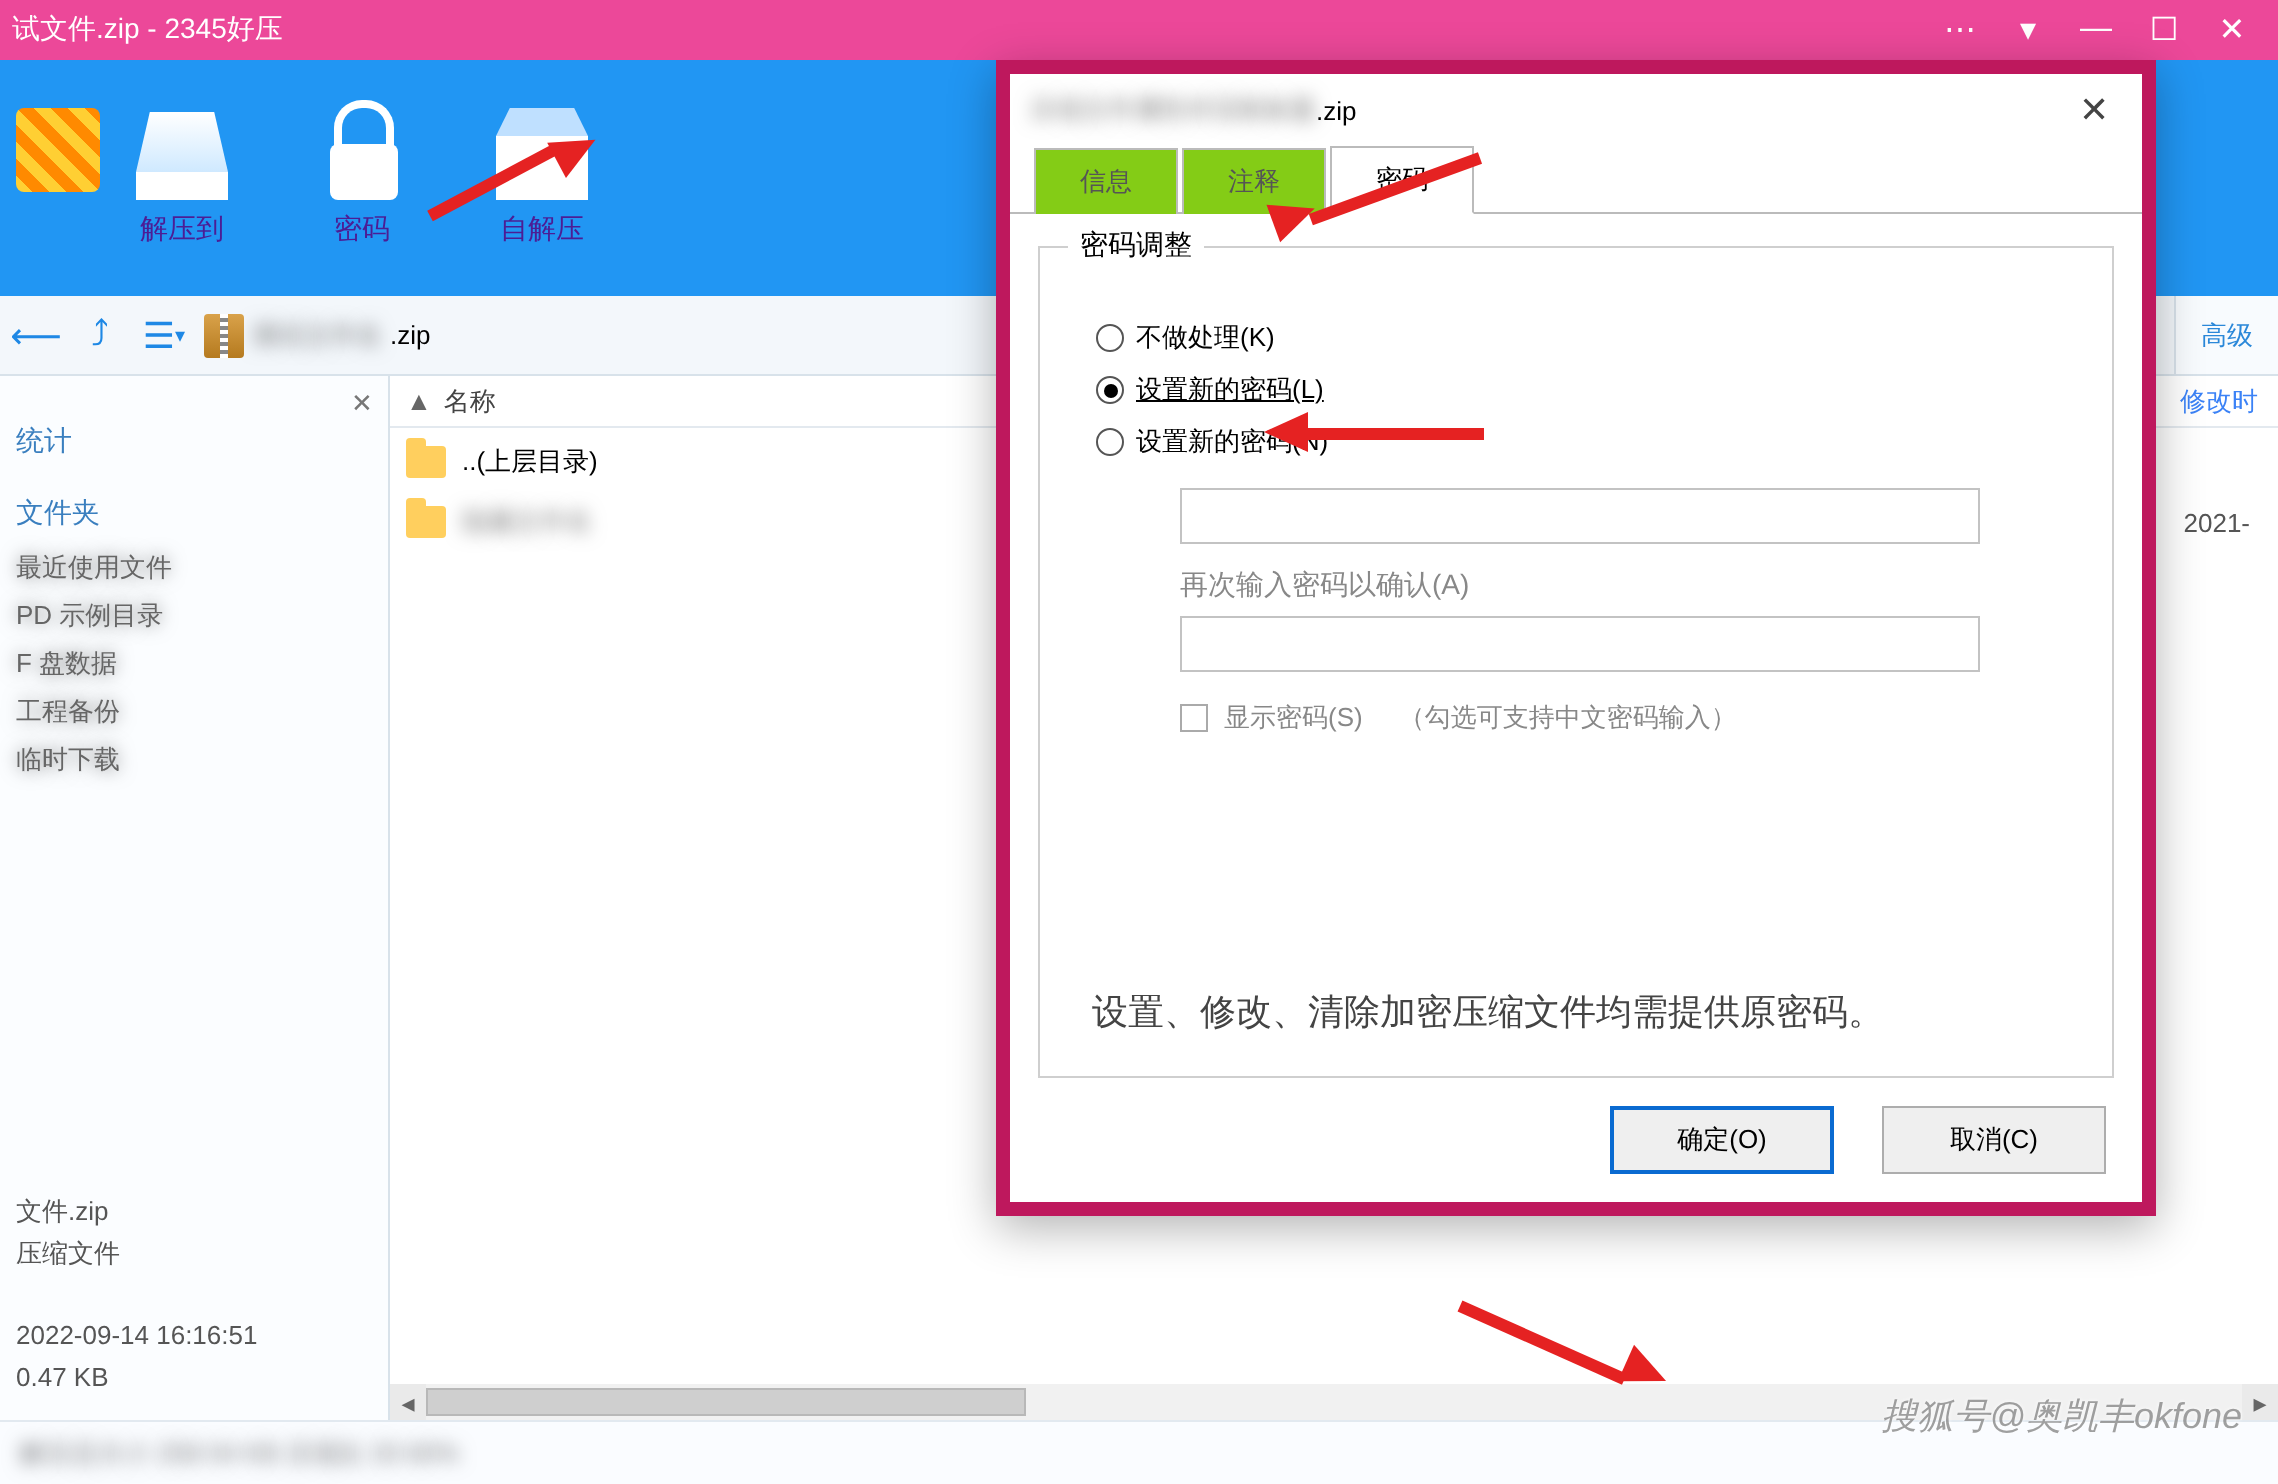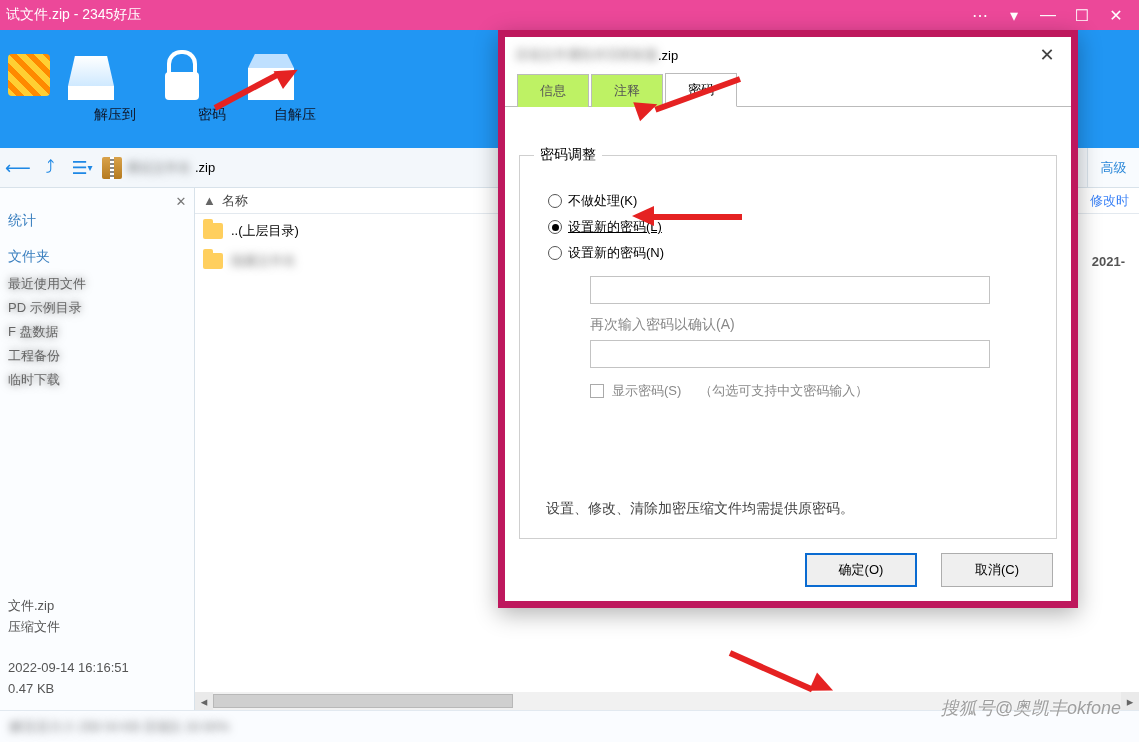--- a/index.html
+++ b/index.html
@@ -7,21 +7,21 @@
 
   
   .titlebar { position:absolute; left:0; top:0; right:0; height:30px; background:#ec4899; color:#fff; display:flex; align-items:center; padding:0 6px; }
   .titlebar .title-text { font-size:14px; }
   .titlebar .win-btns { margin-left:auto; display:flex; gap:0; }
   .titlebar .win-btn { width:34px; height:28px; display:flex; align-items:center; justify-content:center; color:#fff; font-size:16px; }
 
   .rblur { color:transparent; text-shadow:0 0 9px rgba(0,0,0,.55); user-select:none; }
 
   .toolbar { position:absolute; left:0; top:30px; right:0; height:118px; background:#2196f3; display:flex; align-items:flex-start; }
-  .tool-btn { width:90px; text-align:right; color:#0f172a; padding-top:10px; }
+  .tool-btn { width:90px; text-align:center; color:#4c1d95; padding-top:10px; }
   .tool-btn .ic { width:58px; height:60px; margin:0 auto 6px; display:flex; align-items:flex-end; justify-content:center; position:relative; }
   .tool-btn .lbl { font-size:14px; }
   
   .ic-extract { }
   .ic-extract::before { content:""; width:46px; height:14px; background:#fff; position:absolute; bottom:0; left:6px; }
   .ic-extract::after { content:""; width:46px; height:30px; background:linear-gradient(#fff,#cfe9ff); position:absolute; bottom:14px; left:6px; clip-path:polygon(0 100%,100% 100%,85% 0,15% 0); }
   .ic-delete::before { content:""; width:46px; height:48px; background:#fff; border-radius:4px 4px 6px 6px; position:absolute; bottom:0; left:6px; }
   .ic-delete::after { content:"♻"; color:#2aa6ff; font-size:26px; position:absolute; bottom:8px; left:0; right:0; text-align:center; }
   .ic-lock::before { content:""; width:34px; height:28px; background:#fff; border-radius:4px; position:absolute; bottom:0; left:13px; }
   .ic-lock::after  { content:""; width:22px; height:22px; border:4px solid #fff; border-bottom:none; border-radius:14px 14px 0 0; position:absolute; bottom:24px; left:15px; }
@@ -41,48 +41,48 @@
   .sidebar .heading { color:#3a7fbf; font-size:14px; margin:18px 0 6px; }
   .sidebar .row { color:#666; font-size:13px; padding:3px 0;}
   .sidebar .ftr { position:absolute; left:8px; bottom:10px; right:8px; color:#555; font-size:13px; line-height:1.6;}
 
   .filegrid { position:absolute; left:195px; top:188px; right:0; bottom:32px; background:#fff; }
   .filegrid .hdr { height:26px; border-bottom:1px solid #e3e9ef; display:flex; align-items:center; padding-left:8px; font-size:13px; color:#444; }
   .filegrid .hdr .caret { margin-right:6px; color:#666; }
   .filegrid .hdr-col-r { position:absolute; right:10px; top:0; height:26px; display:flex; align-items:center; color:#3b82f6;}
   .filegrid .rows { padding-top:2px; }
   .filegrid .frow { height:30px; display:flex; align-items:center; padding-left:8px; gap:8px; }
-  .filegrid .frow .cell-r { margin-left:auto; margin-right:14px; color:#555;font-weight:bold;}
+  .filegrid .frow .cell-r { margin-left:auto; margin-right:14px; color:#555;}
   .folder-ic { width:20px; height:16px; background:#ffcf5e; border-radius:2px; position:relative;}
   .folder-ic::before{content:"";position:absolute;left:0;top:-4px;width:10px;height:6px;background:#ffcf5e;border-radius:2px 2px 0 0;}
   .hscroll { position:absolute; left:195px; right:0; bottom:32px; height:18px; background:#f1f1f1; display:flex; align-items:center;}
   .hscroll .arr{width:18px;height:18px;display:flex;align-items:center;justify-content:center;color:#666;background:#eaeaea;}
   .hscroll .thumb{height:14px; background:#cfcfcf; border:1px solid #b8b8b8; margin-left:0; width:300px;}
 
   .statusbar { position:absolute; left:0; right:0; bottom:0; height:32px; background:#fafcff; border-top:1px solid #e2e9f0; display:flex; align-items:center; padding:0 10px; color:#555;}
 
   
   .dialog { position:absolute; left:498px; top:30px; width:580px; height:578px; background:#fff; border:7px solid #be185d; box-shadow:0 6px 22px rgba(0,0,0,.3); }
   .dlg-title { height:36px; display:flex; align-items:center; padding:0 10px; font-size:14px;}
   .dlg-title .x { margin-left:auto; width:28px;height:28px; display:flex; align-items:center; justify-content:center; font-size:18px; color:#444;}
   .tabstrip { height:34px; display:flex; align-items:flex-end; padding-left:12px; gap:2px; border-bottom:1px solid #bbb;}
-  .tab { padding:7px 22px; border:1px solid #bbb; border-bottom:none; background:#bef264; color:#555; position:relative; top:1px;}
+  .tab { padding:7px 22px; border:1px solid #bbb; border-bottom:none; background:#84cc16; color:#555; position:relative; top:1px;}
   .tab.active { background:#fff; color:#000; border-bottom:1px solid #fff;}
-  .dlg-body { position:absolute; left:14px; right:14px; top:86px; bottom:62px;margin-top:32px; }
+  .dlg-body { position:absolute; left:14px; right:14px; top:86px; bottom:62px; }
   .group { border:1px solid #cfcfcf; padding:28px 26px 24px 26px; position:relative; height:100%; }
   .group .legend { position:absolute; left:14px; top:-10px; background:#fff; padding:0 6px; font-size:14px; }
   .radio-row { display:flex; align-items:center; gap:6px; margin:8px 2px; font-size:14px; }
   .radio { width:14px; height:14px; border:1px solid #555; border-radius:50%; display:inline-flex; align-items:center; justify-content:center; }
   .radio.on::after{content:"";width:7px;height:7px;background:#000;border-radius:50%;}
   .pwd-area { margin:14px 0 0 44px; width:400px; }
   .pwd-area input[type=password]{ width:100%; height:28px; border:1px solid #c3c3c3; padding:0 6px; background:#fff;}
   .pwd-area .lbl2 { color:#888; font-size:14px; margin:12px 0 6px;}
   .chk-row { margin:14px 0 0 0; display:flex; align-items:center; gap:8px; color:#888; font-size:14px;}
   .chk { width:14px;height:14px;border:1px solid #aaa; display:inline-block; }
-  .note { position:absolute; left:26px; right:26px; bottom:20px; color:#444; font-size:14px;}
+  .note { position:absolute; left:26px; right:26px; bottom:20px; color:#444; font-size:18px;}
   .dlg-btns { position:absolute; right:18px; bottom:14px; display:flex; gap:24px; }
   .dlg-btn { width:112px; height:34px; border:1px solid #adadad; background:#efefef; display:flex; align-items:center; justify-content:center; font-size:15px;}
   .dlg-btn.primary { border:2px solid #0a6bd1; }
 
   
   .arrow { position:absolute; pointer-events:none; }
   .arrow .shaft { position:absolute; height:6px; background:#e52222; transform-origin:left center;}
   .arrow .head  { position:absolute; width:0;height:0; border-style:solid; }
   .watermark { position:absolute; right:18px; bottom:22px; color:rgba(120,120,120,.7); font-size:18px; font-style:italic; text-shadow:0 0 2px #fff;}
 </style>

